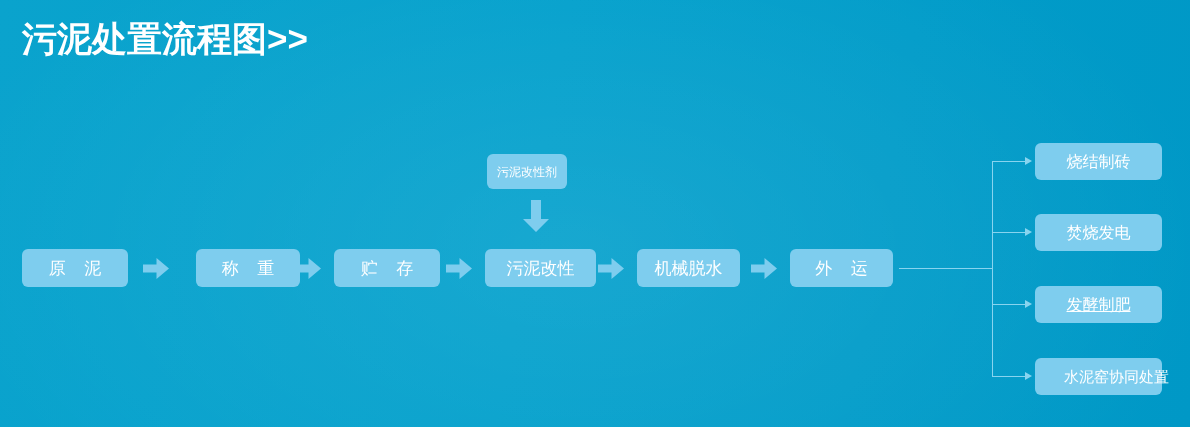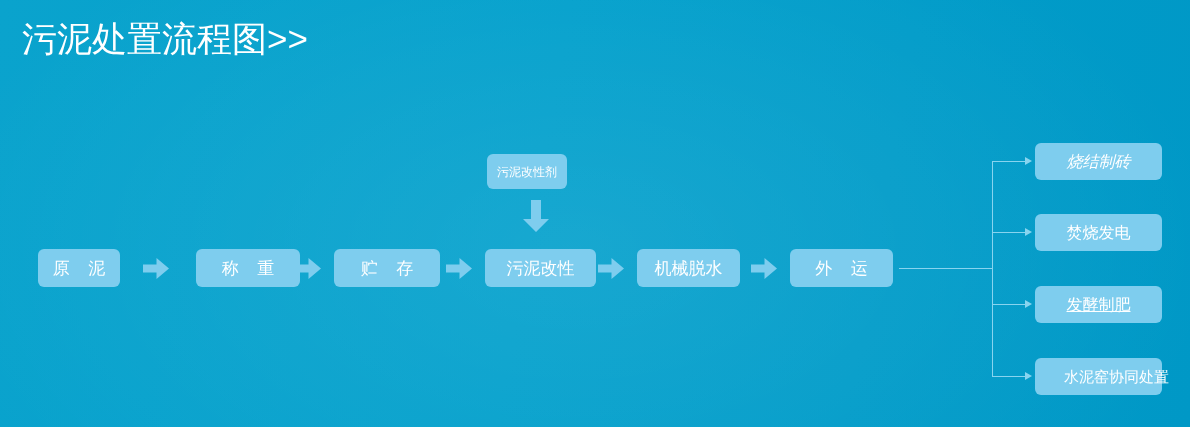--- a/index.html
+++ b/index.html
@@ -24,21 +24,21 @@
   }
 
   
   #page-title {
     position: absolute;
     left: 22px;
     top: 16px;
     font-size: 35px;
     line-height: 46px;
     color: #ffffff;
-    font-weight: 400;
+    font-weight: 700;
     letter-spacing: 0px;
     white-space: nowrap;
   }
 
   
   .node {
     position: absolute;
     background: #7ecdee;
     border-radius: 6px;
     color: #ffffff;
@@ -103,21 +103,21 @@
   }
   .tip-arrow svg { display: block; width: 7px; height: 8px; }
 </style>
 </head>
 <body>
 
 <div id="canvas">
 
   <div id="page-title">污泥处置流程图&gt;&gt;</div>
 
-  <div class="node main-node spaced" style="left:38px;  width:82px;">原 泥</div>
+  <div class="node main-node spaced" style="left:22px;  width:106px;">原 泥</div>
 
   <div class="block-arrow" style="left:143px;">
     <svg viewBox="0 0 26 21">
         <path fill="currentColor" d="M0 6.5h13.5V0L26 10.5 13.5 21v-6.5H0z"></path>
       </svg>
   </div>
 
   <div class="node main-node spaced" style="left:196px; width:104px;">称 重</div>
 
   <div class="block-arrow" style="left:295px;">
@@ -163,21 +163,21 @@
   <div class="thin-line h-line" style="left:899px; top:268px; width:94px;"></div>
 
   <div class="thin-line v-line" style="left:992px; top:161px; height:215px;"></div>
 
   <div class="thin-line h-line" style="left:992px; top:161px; width:34px;"></div>
   <div class="tip-arrow" style="left:1025px; top:157px;">
     <svg viewBox="0 0 7 8">
         <path fill="currentColor" d="M0 0l7 4-7 4z"></path>
       </svg>
   </div>
-  <div class="node out-node" style="top:143px;font-style:italic;">烧结制砖</div>
+  <div class="node out-node" style="top:143px;">烧结制砖</div>
 
   <div class="thin-line h-line" style="left:992px; top:232px; width:34px;"></div>
   <div class="tip-arrow" style="left:1025px; top:228px;">
     <svg viewBox="0 0 7 8">
         <path fill="currentColor" d="M0 0l7 4-7 4z"></path>
       </svg>
   </div>
   <div class="node out-node" style="top:214px;text-align:right;">焚烧发电</div>
 
   <div class="thin-line h-line" style="left:992px; top:304px; width:34px;"></div>

